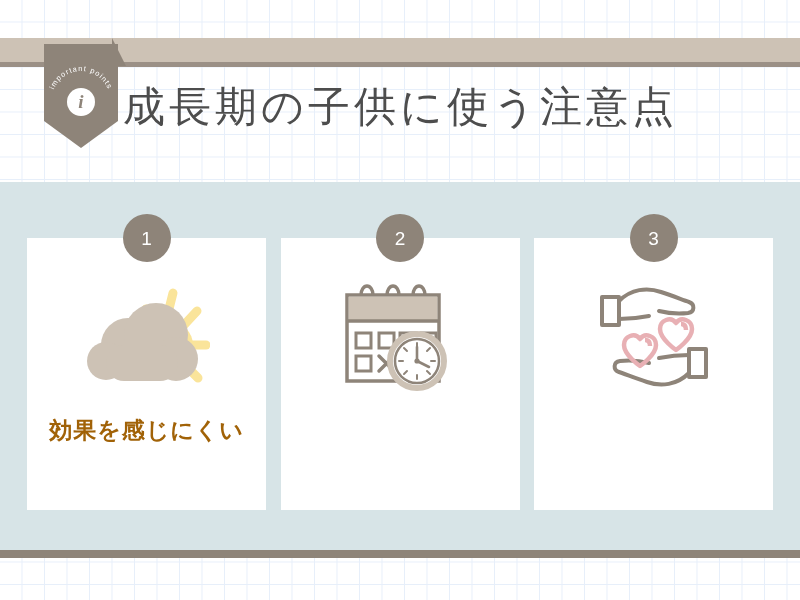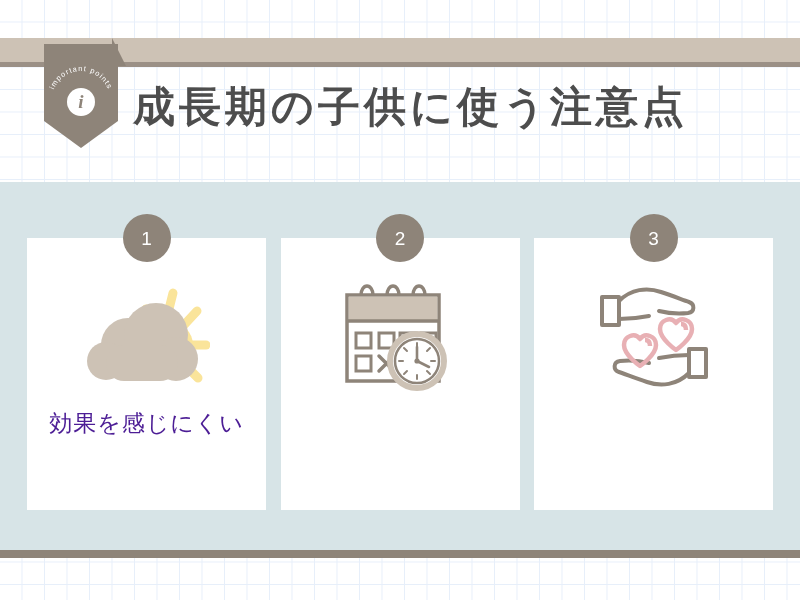--- a/index.html
+++ b/index.html
@@ -104,27 +104,27 @@
     font-style: italic;
     font-size: 19px;
     line-height: 1;
     color: #8e8479;
     margin-top: -1px;
   }
 
   
   .title {
     position: absolute;
-    left: 133px;
+    left: 123px;
     top: 76px;
     height: 62px;
     display: flex;
     align-items: center;
     font-size: 42px;
-    font-weight: bold;
+    font-weight: normal;
     letter-spacing: 4px;
     color: #4d4d4d;
     white-space: nowrap;
     z-index: 6;
   }
 
   
   .panel {
     position: absolute;
     left: 0;
@@ -183,25 +183,25 @@
     margin-top: 42px;
     width: 130px;
     height: 118px;
     display: flex;
     align-items: center;
     justify-content: center;
   }
   .icon-wrap svg { display: block; }
 
   .card-label {
-    margin-top: 10px;
+    margin-top: 17px;
     font-size: 23px;
-    font-weight: normal;
+    font-weight: bold;
     letter-spacing: 1px;
-    color: #4c1d95;
+    color: #a16207;
     white-space: nowrap;
   }
 </style>
 </head>
 <body>
 
 <div class="slide">
 
   <div class="header-band"></div>
   <div class="header-band-shadow"></div>

